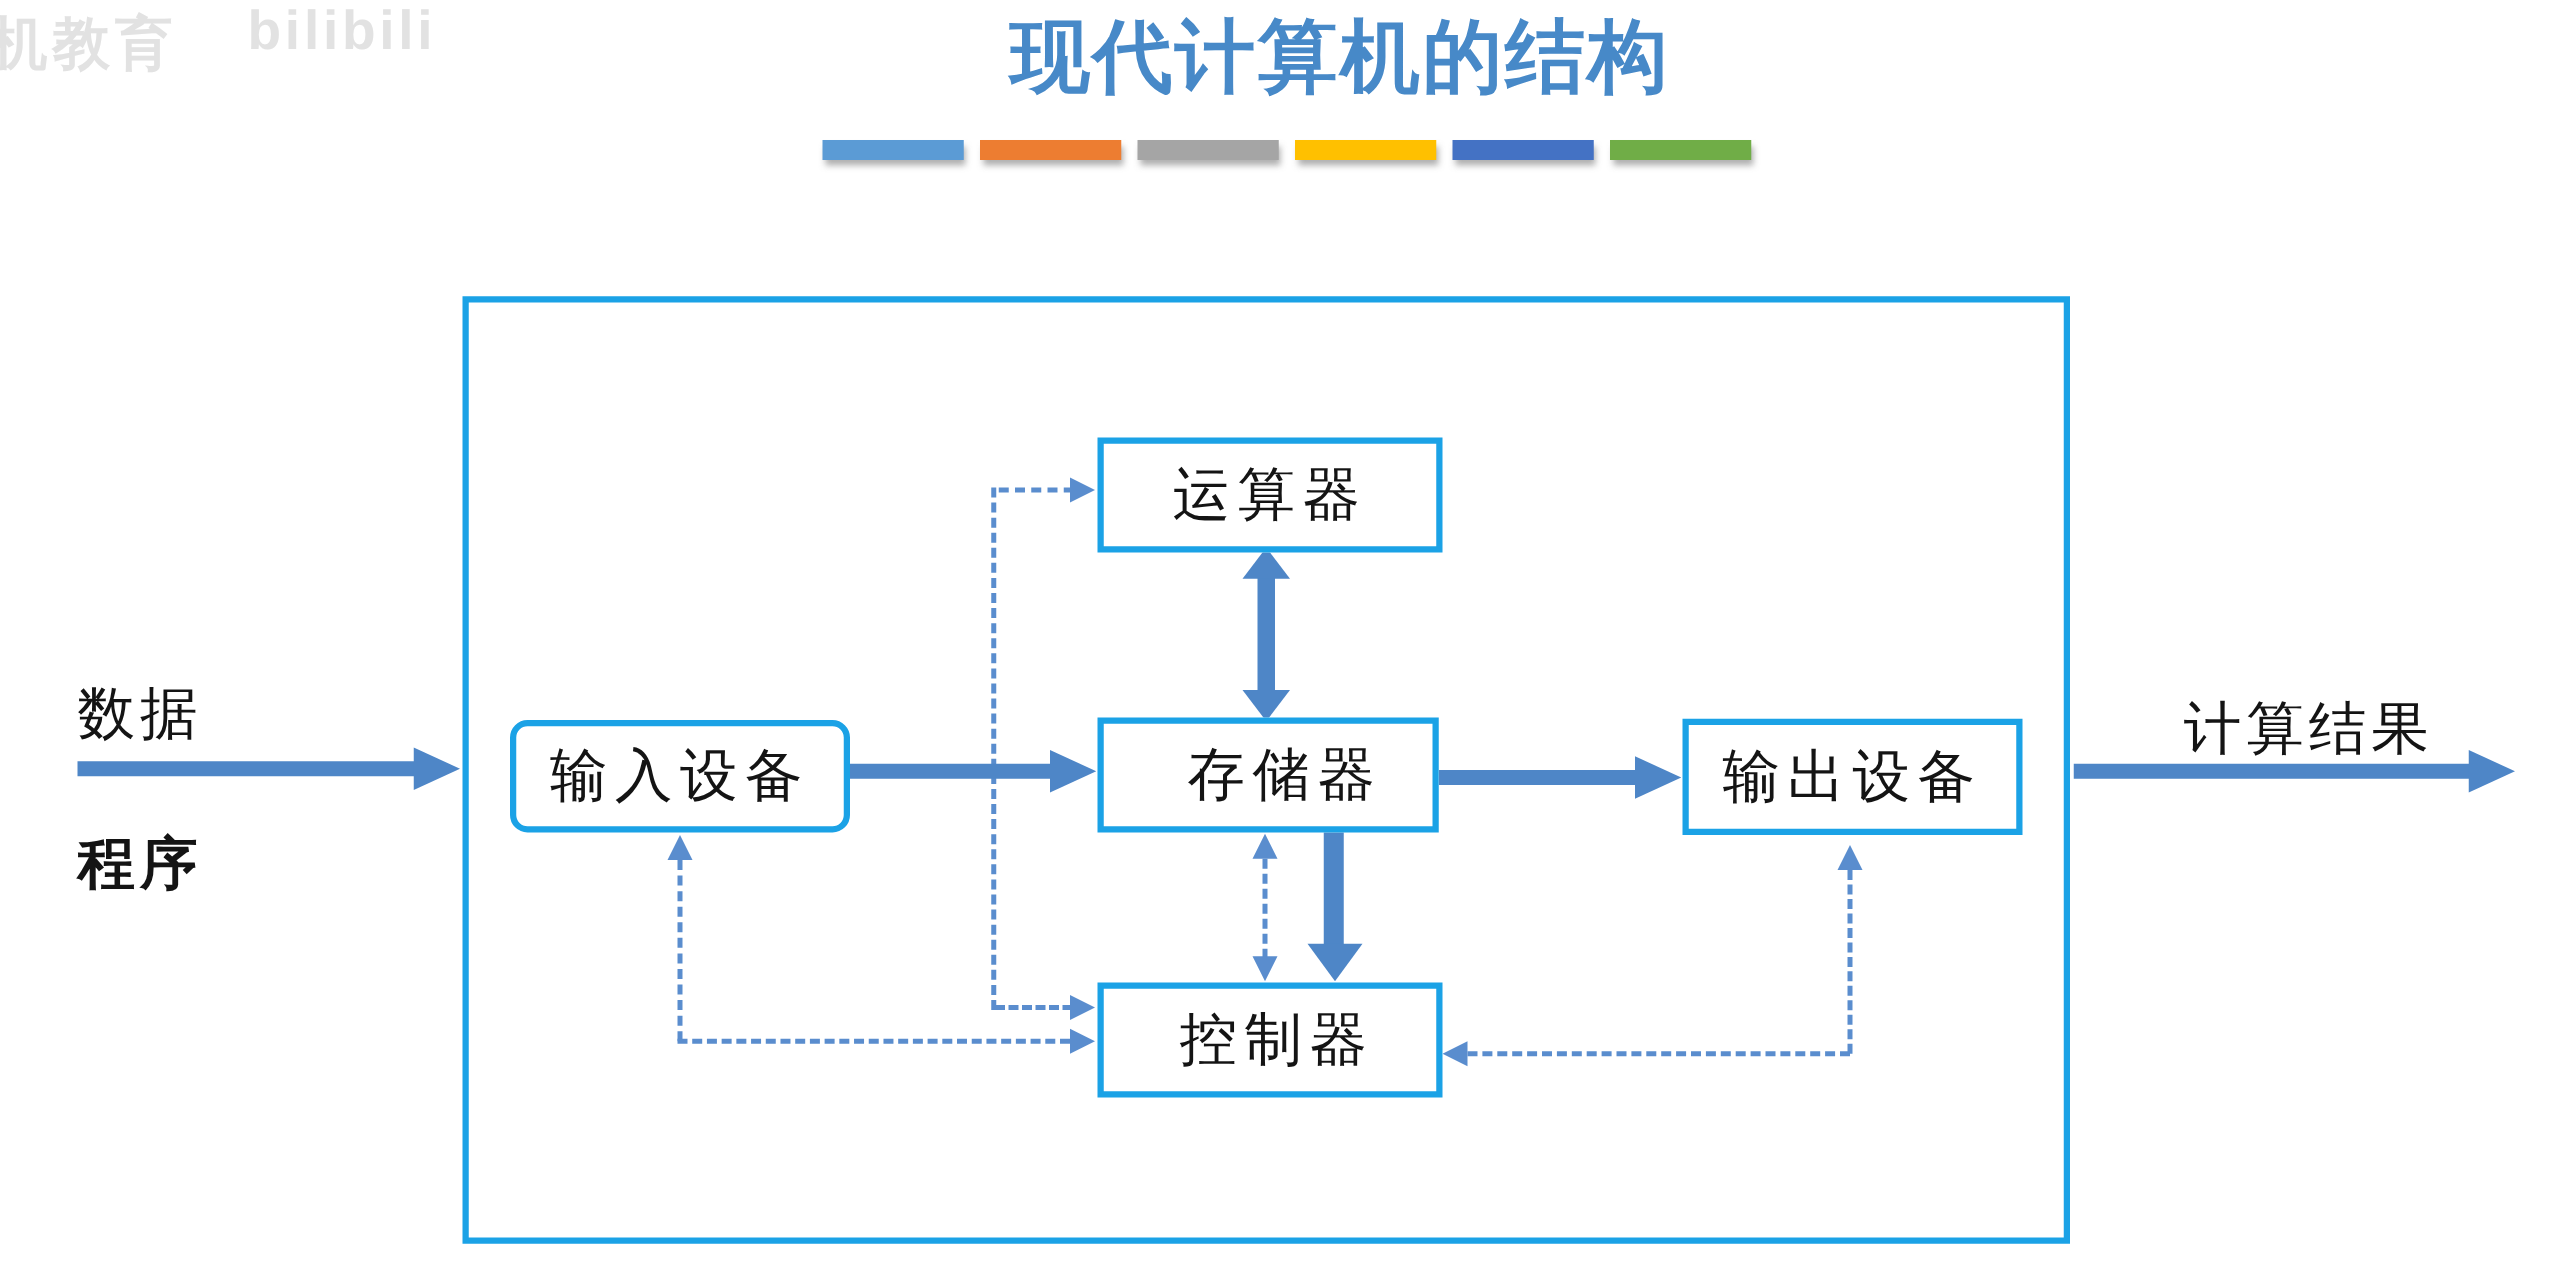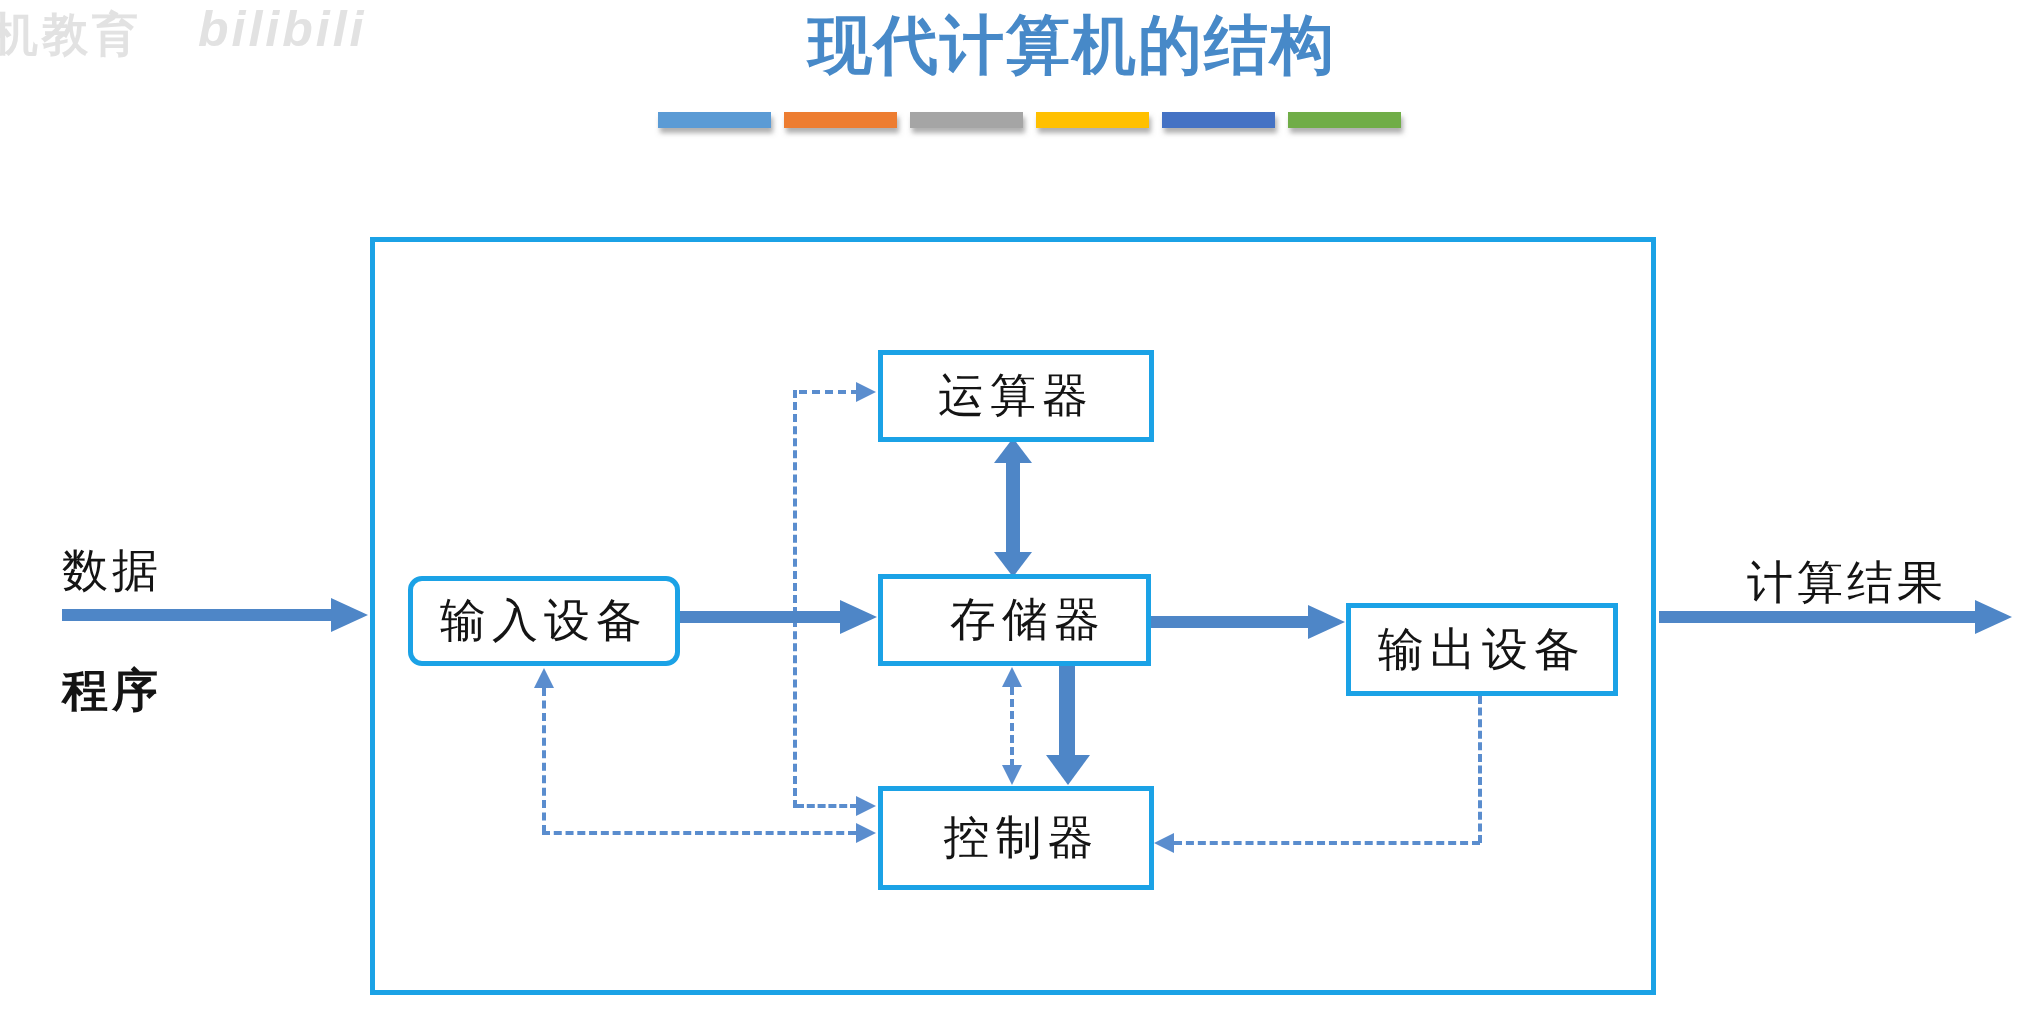--- a/index.html
+++ b/index.html
@@ -16,42 +16,42 @@
     position:relative;
     width:2042px;height:1014px;
     background:#ffffff;
     overflow:hidden;
     font-family:"Liberation Serif","DejaVu Serif",serif;
   }
   
   .wm{position:absolute;color:var(--wm);font-weight:bold;white-space:nowrap;
       font-family:"Liberation Sans","DejaVu Sans",sans-serif;}
   .wm-cn{left:-8px;top:4px;font-size:46px;letter-spacing:4px;}
-  .wm-bili{left:198px;top:0px;font-size:50px;font-weight:800;letter-spacing:3px;
-           font-style:italic;}
+  .wm-bili{left:198px;top:0px;font-size:44px;font-weight:800;letter-spacing:3px;
+           }
   
   .title{position:absolute;left:752px;top:2px;width:640px;text-align:center;
          font-size:64px;font-weight:bold;color:var(--title-blue);letter-spacing:2px;}
   
   .bars{position:absolute;left:658px;top:112px;display:flex;}
   .bar{width:113px;height:16px;margin-right:13px;
        box-shadow:2px 5px 5px rgba(110,110,110,.55);}
   .bar:last-child{margin-right:0;}
   
   .frame{position:absolute;left:370px;top:237px;width:1286px;height:758px;
          border:5px solid var(--frame-blue);}
   
   .cbox{position:absolute;border:5px solid var(--frame-blue);background:#fff;
         display:flex;align-items:center;justify-content:center;
         font-size:46px;color:var(--ink);letter-spacing:6px;z-index:3;}
   .b-alu{left:878px;top:350px;width:276px;height:92px;}
   .b-inp{left:408px;top:576px;width:272px;height:90px;border-radius:14px;}
   .b-mem{left:878px;top:574px;width:273px;height:92px;padding-left:27px;}
-  .b-out{left:1346px;top:575px;width:272px;height:93px;margin-top:28px;}
-  .b-ctl{left:878px;top:786px;width:276px;height:104px;padding-left:11px;}
+  .b-out{left:1346px;top:575px;width:272px;height:93px;}
+  .b-ctl{left:878px;top:786px;width:276px;height:92px;padding-left:11px;}
   
   .slabel{position:absolute;font-size:46px;color:var(--ink);letter-spacing:4px;white-space:nowrap;}
   .l-data{left:62px;top:540px;}
   .l-prog{left:62px;top:660px;font-weight:bold;}
   .l-res{left:1747px;top:552px;}
   
   .shaft-h{position:absolute;height:12px;background:var(--solid-blue);z-index:2;}
   .shaft-v{position:absolute;width:14px;background:var(--solid-blue);z-index:2;}
   .head{position:absolute;width:0;height:0;z-index:2;}
   .head-r{border-top:17px solid transparent;border-bottom:17px solid transparent;

